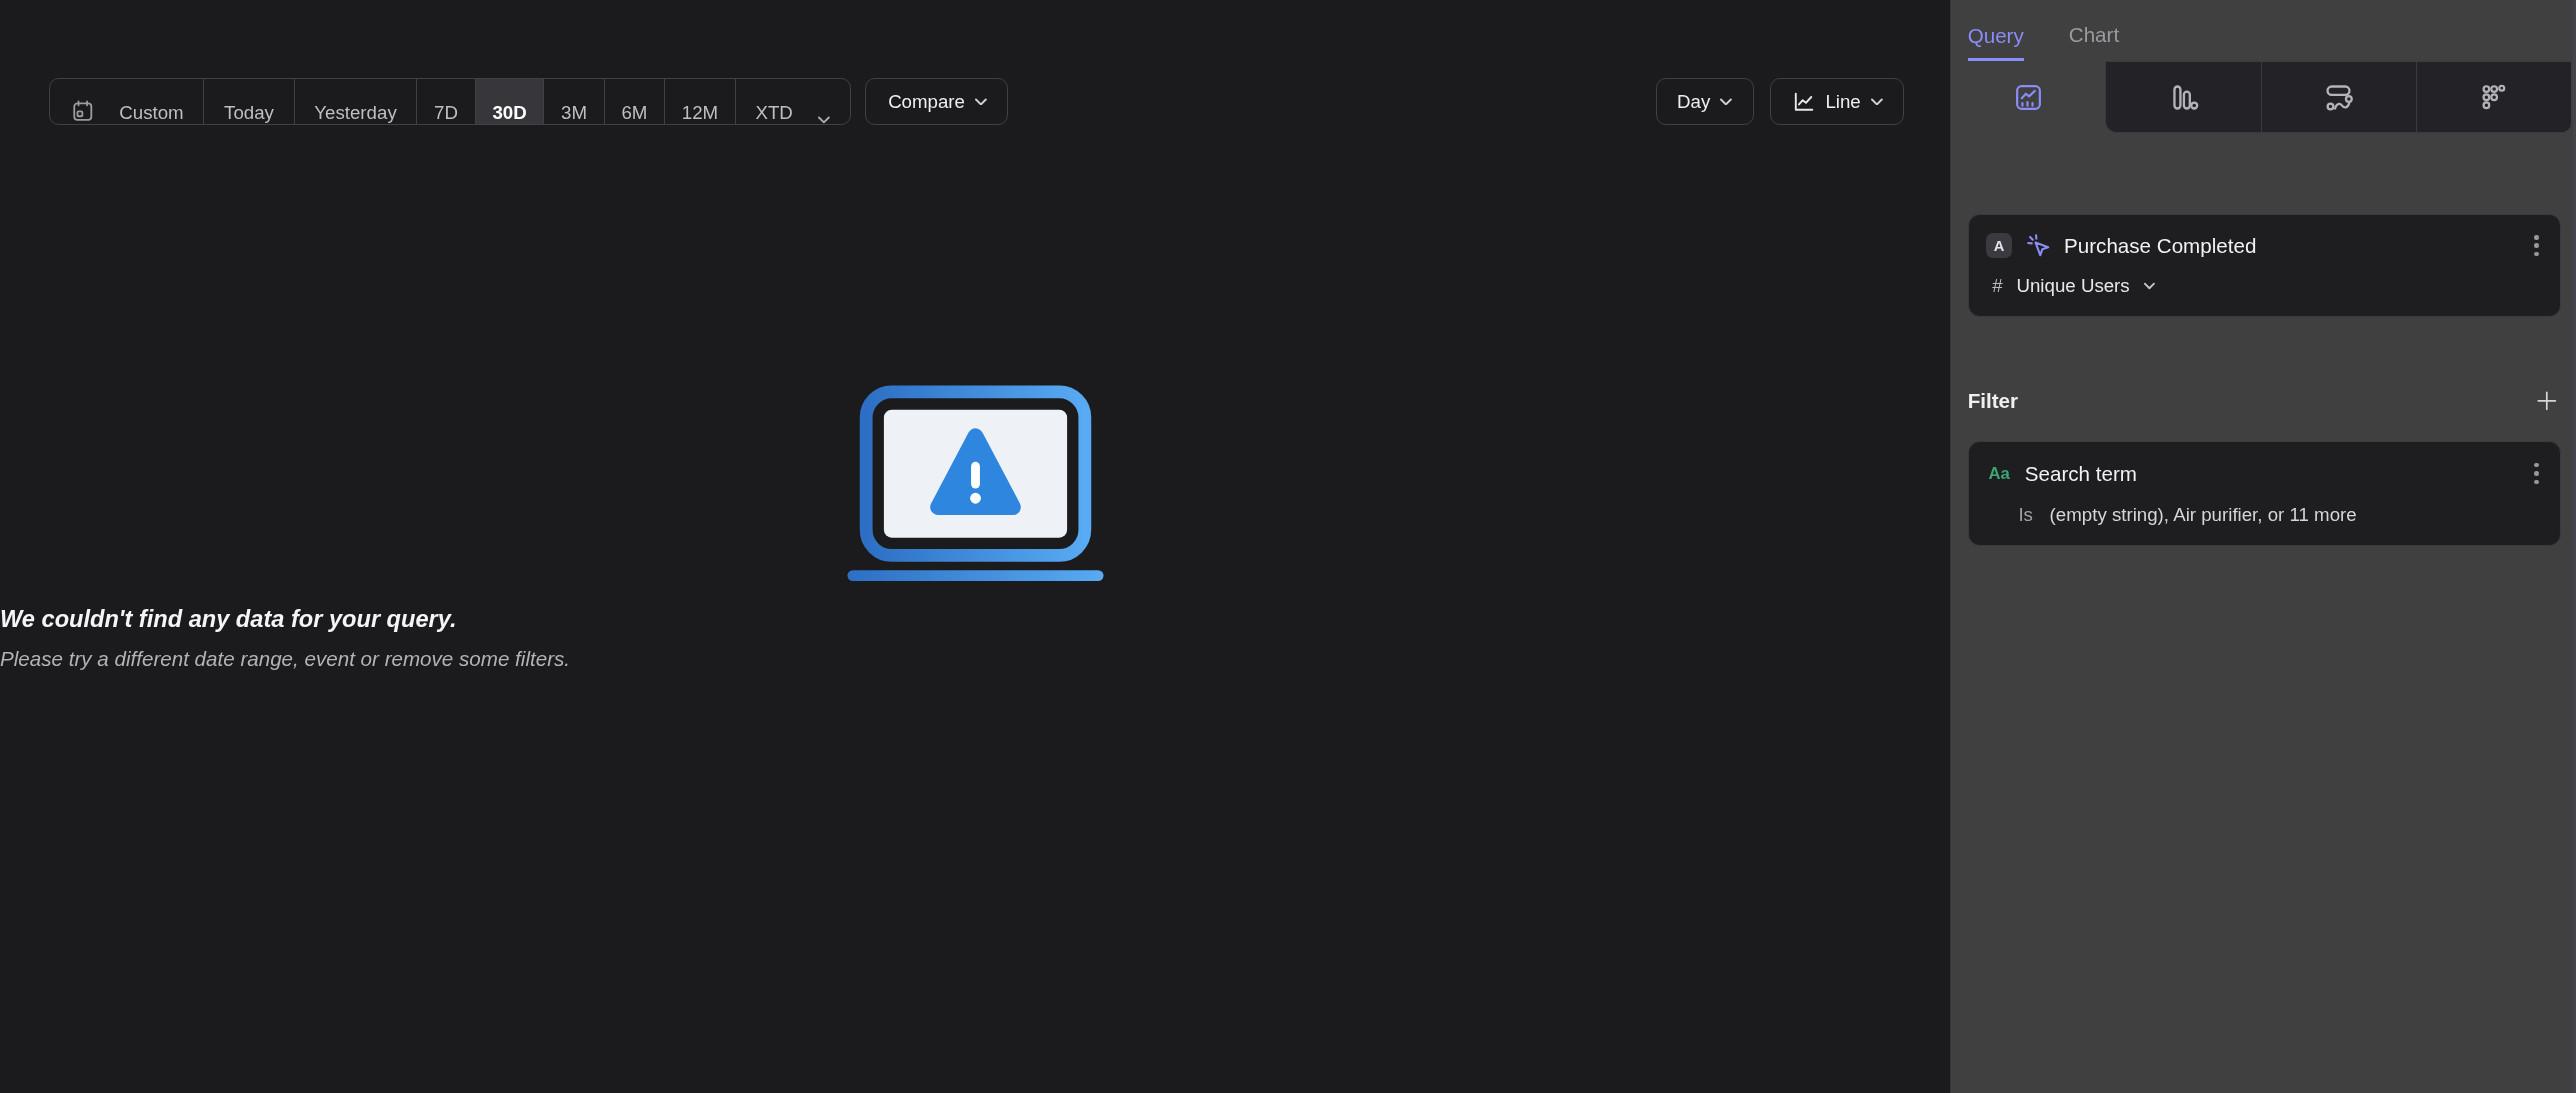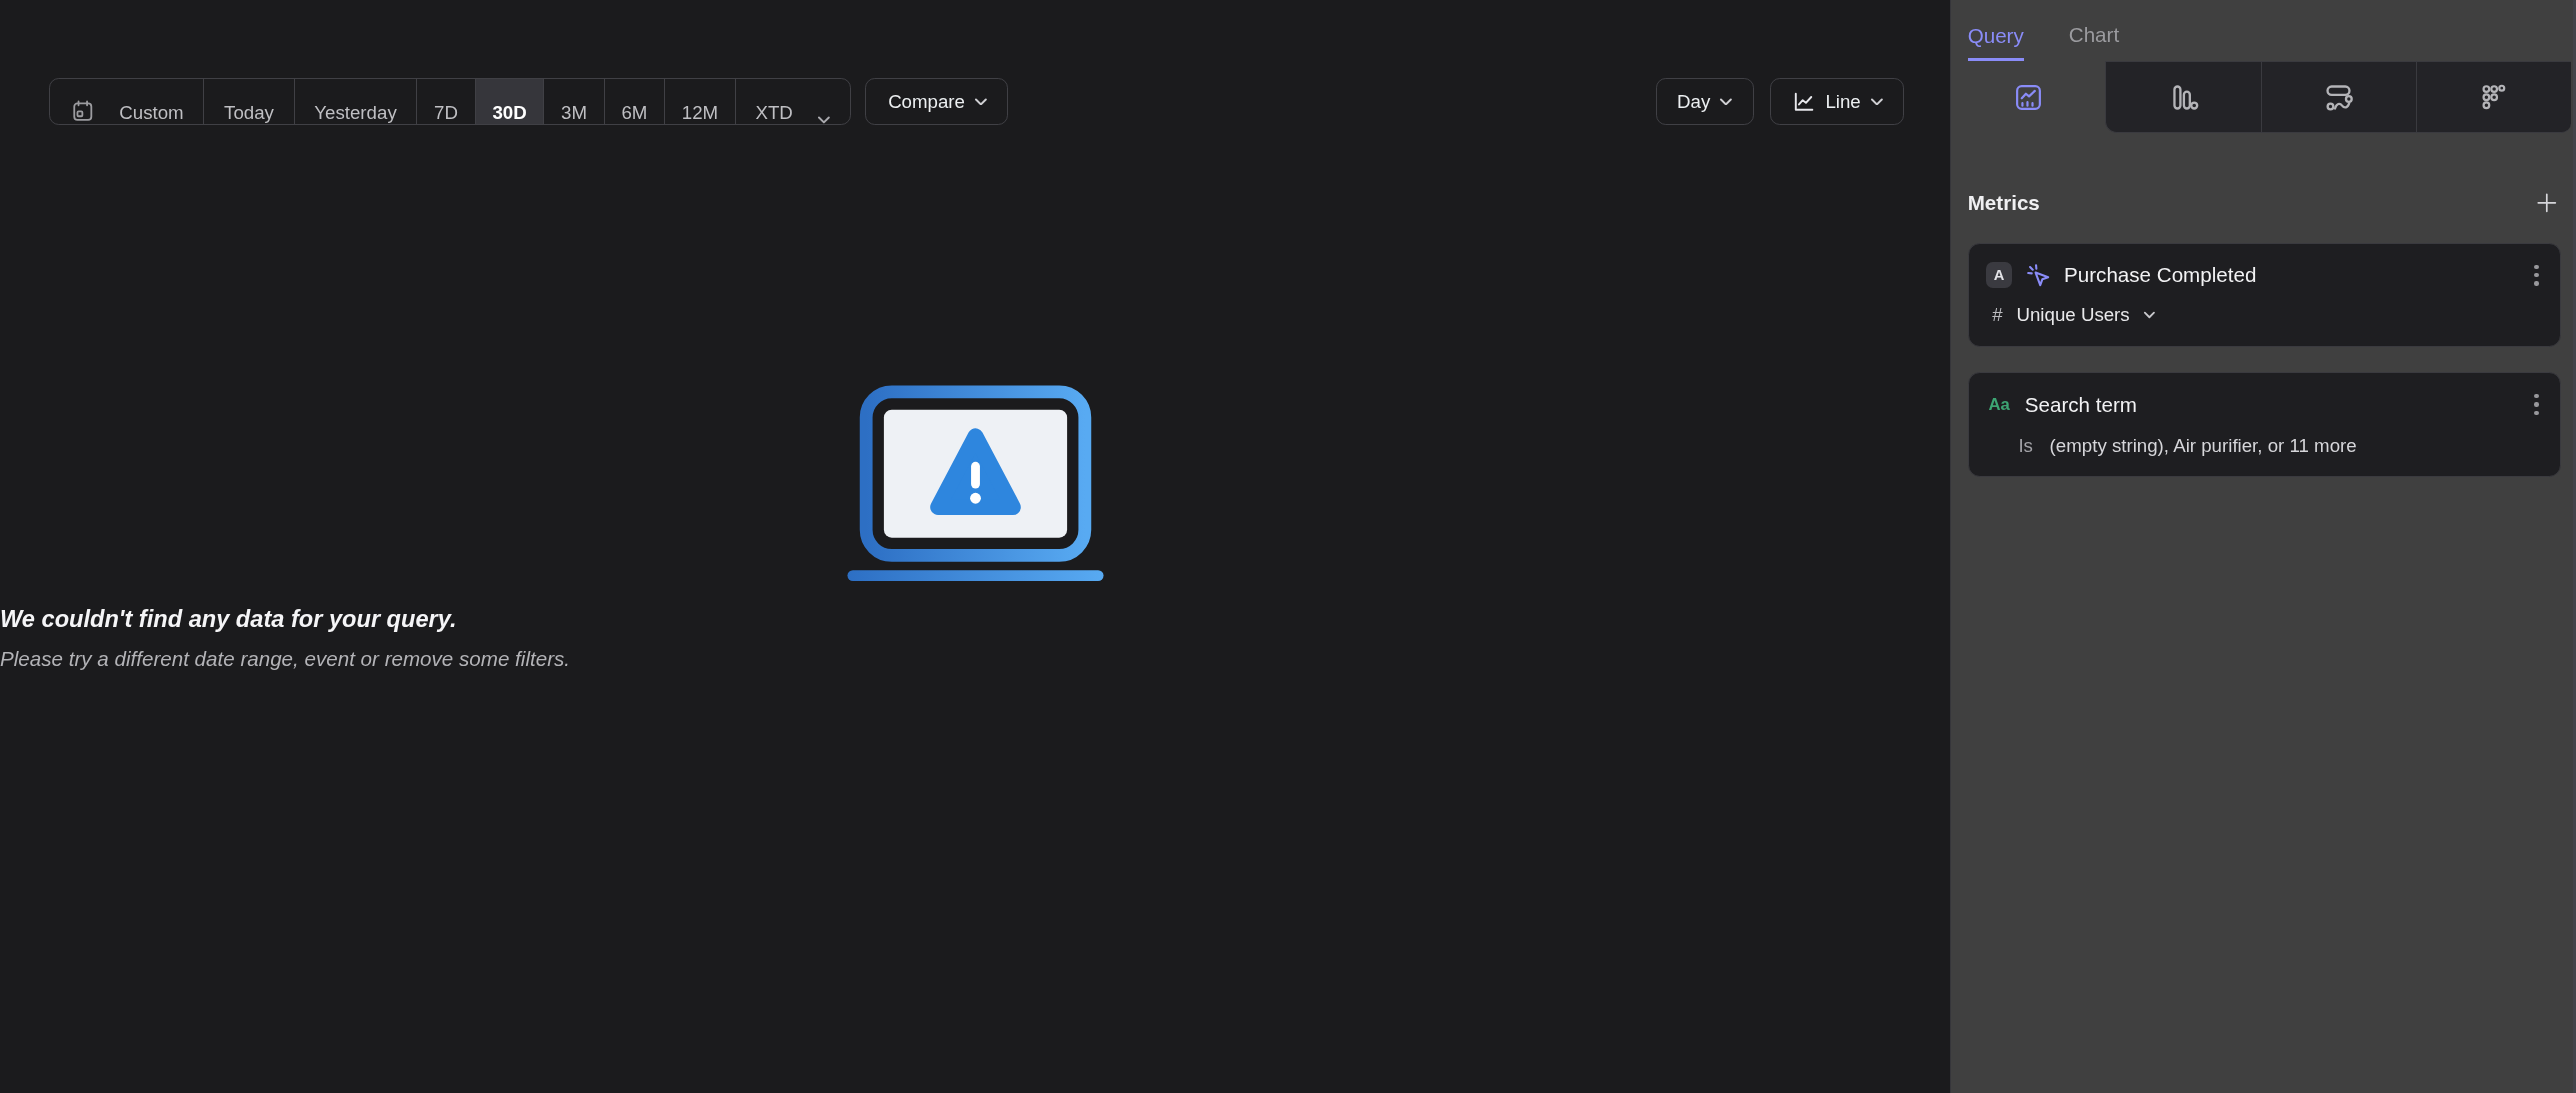--- a/index.html
+++ b/index.html
@@ -218,30 +218,20 @@
           <circle cx="6.5" cy="11.8" r="2.2"></circle>
           <circle cx="12.5" cy="11.8" r="2.2"></circle>
           <circle cx="6.5" cy="18" r="2.2"></circle>
         </svg>
       </span>
     </div>
   </div>
 
   <div class="panel-body">
 
-    <div class="section-header">
-      <span class="section-title">Metrics</span>
-      <button class="plus-btn">
-        <span>
-          <svg width="25.6" height="25.6" viewBox="0 0 24 24" fill="none" stroke="#d6d6da" stroke-width="1.6" stroke-linecap="round">
-              <path d="M12 4 V20 M4 12 H20"></path>
-            </svg>
-        </span>
-      </button>
-    </div>
 
     <div class="card">
       <div class="card-row1">
         <span class="letter-badge">A</span>
         <span>
           <svg width="26.5" height="26.5" viewBox="0 0 24 24" fill="none" stroke="#8a8cf8" stroke-width="1.9" stroke-linecap="round" stroke-linejoin="round">
             <path d="M4.6 4.6 L7 7"></path>
             <path d="M2.9 10 L6.1 10.3"></path>
             <path d="M10 2.9 L10.3 6.1"></path>
             <path d="M9.6 9.6 L21 13.8 L15.7 15.7 L13.8 21 Z"></path>
@@ -258,20 +248,30 @@
         <span class="hash">#</span>
         <span class="agg">Unique Users</span>
         <span class="chev">
           <svg width="12.8" height="7.9" viewBox="0 0 14 8" fill="none" stroke="#c8c8cc" stroke-width="2" stroke-linecap="round" stroke-linejoin="round">
               <path d="M2 1.5 L7 6.5 L12 1.5"></path>
             </svg>
         </span>
       </div>
     </div>
 
+    <div class="section-header mt-filter">
+      <span class="section-title">Filter</span>
+      <button class="plus-btn">
+        <span>
+          <svg width="25.6" height="25.6" viewBox="0 0 24 24" fill="none" stroke="#d6d6da" stroke-width="1.6" stroke-linecap="round">
+              <path d="M12 4 V20 M4 12 H20"></path>
+            </svg>
+        </span>
+      </button>
+    </div>
 
     <div class="card">
       <div class="card-row1">
         <span class="aa-badge">Aa</span>
         <span class="card-title">Search term</span>
         <button class="kebab">
             <i></i>
             <i></i>
             <i></i>
           </button>

